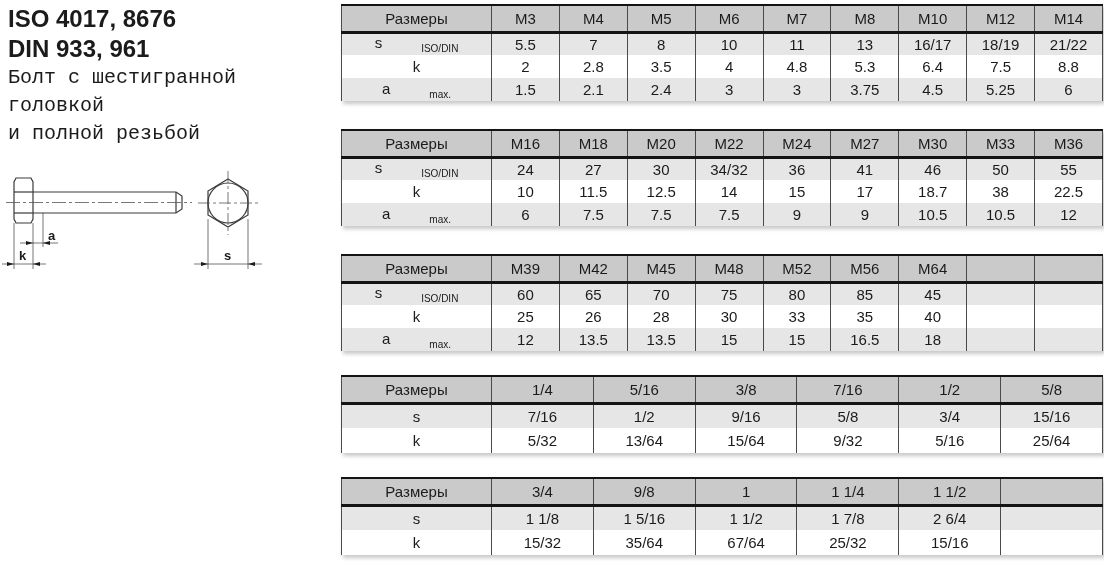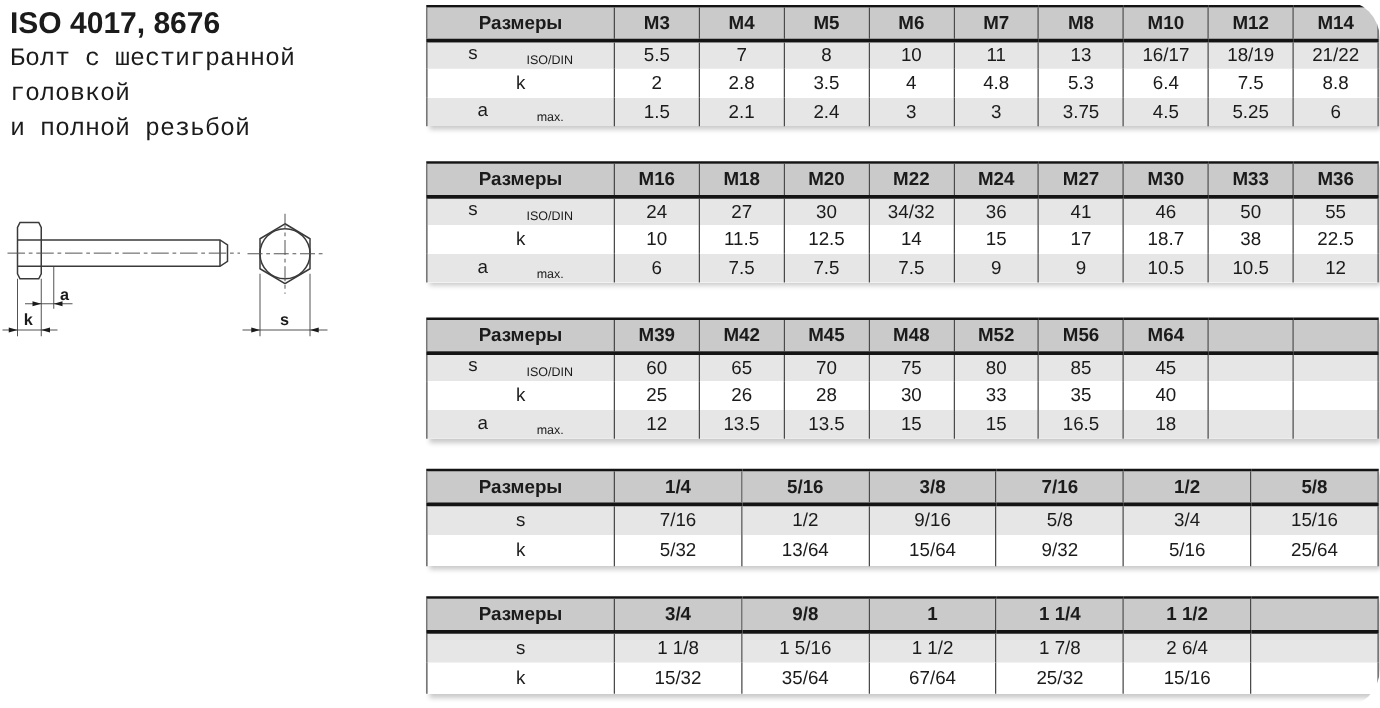--- a/index.html
+++ b/index.html
@@ -6,21 +6,21 @@
     --header-bg:#cacaca;
     --shade-bg:#e6e6e6;
     --plain-bg:#ffffff;
     --grid:#4a4a4a;
     --border-dark:#141414;
     --text:#1b1b1b;
   }
   *{margin:0;padding:0;box-sizing:border-box;}
   html,body{background:#fff;}
   body{font-family:"Liberation Sans", sans-serif;color:var(--text);}
-  .page{position:relative;width:1104px;height:566px;background:#fff;overflow:hidden;border-radius:31px;}
+  .page{position:relative;width:1104px;height:566px;background:#fff;overflow:hidden;}
 
   
   .title-block{position:absolute;left:8px;top:4px;width:330px;}
   .title-line{font-size:24px;font-weight:bold;line-height:30px;letter-spacing:0px;}
   .subtitle-line{font-size:20px;font-weight:normal;line-height:28px;font-family:Liberation Mono, monospace;}
 
   
   .drawing{position:absolute;left:0px;top:163px;width:300px;height:175px;}
   .drawing svg{display:block;}
   .dim-label{font-family:"Liberation Sans", sans-serif;font-size:13px;font-weight:bold;fill:var(--text);}
@@ -39,38 +39,39 @@
     text-align:center;vertical-align:middle;
     font-size:15px;color:var(--text);
     border-left:1px solid var(--grid);
     padding:0;height:23px;background:var(--plain-bg);
     overflow:hidden;white-space:nowrap;
   }
   table.tbl td:first-child{border-left:1px solid var(--grid);}
   table.tbl td:last-child{border-right:1px solid var(--grid);text-align:center;}
   table.tbl tr.head td{
     background:var(--header-bg);
-    font-weight:bold;height:27px;
+    font-weight:normal;height:27px;
     border-top:2px solid var(--border-dark);
     border-bottom:3px solid var(--border-dark);
     margin-top:20px;
   }
   table.tbl tr.shade td{background:var(--shade-bg);}
   table.tbl tr.plain td{background:var(--plain-bg);}
   table.tbl.imp td{height:25px;}
   table.tbl .rowlbl sub{font-size:10px;padding-left:39px;}
   table.tbl tr.head td.lbl{font-size:15px;}
 </style>
 </head>
 <body>
 
 <div class="page">
 
   <div class="title-block">
     <div class="title-line">ISO 4017, 8676</div>
+    <div class="title-line">DIN 933, 961</div>
     <div class="subtitle-line">Болт с шестигранной головкой</div>
     <div class="subtitle-line">и полной резьбой</div>
   </div>
 
   <div class="drawing">
     <svg width="300" height="175" viewBox="0 0 300 175">
       <g stroke="#3a3a3a" stroke-width="1.2" fill="none">
 
         <path d="M16,15 L31,15 L33,19 L33,56 L31,60 L16,60 L14,56 L14,19 Z"></path>
         <line x1="14" y1="29" x2="33" y2="29"></line>

